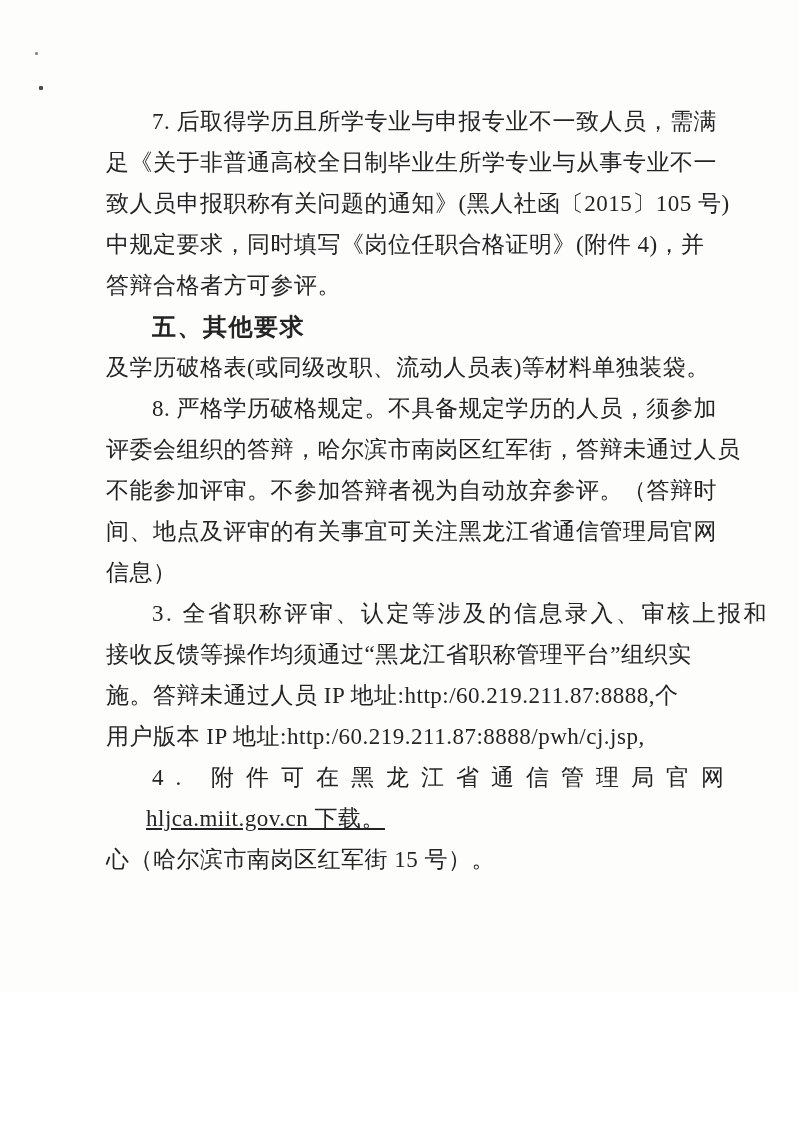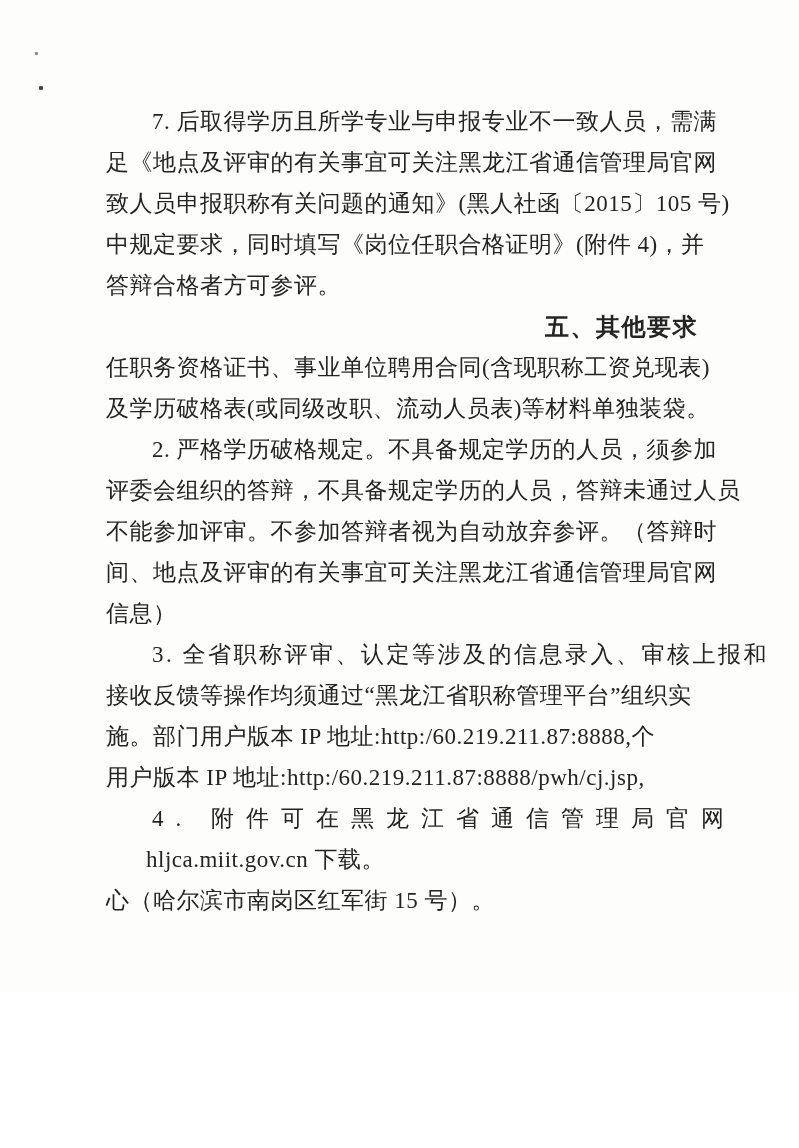--- a/index.html
+++ b/index.html
@@ -24,27 +24,26 @@
   }
   .line {
     height: 41px;
     line-height: 41px;
     font-size: 23px;
     letter-spacing: 0.5px;
     white-space: nowrap;
     overflow: visible;
   }
   .indent { padding-left: 46px; }
-  .indent-sm { padding-left: 40px; }
+  .indent-sm { padding-left: 40px; text-decoration: underline; }
   .heading {
     font-family: "Liberation Sans", "DejaVu Sans", sans-serif;
     font-weight: bold;
     font-size: 24px;
     letter-spacing: 1.5px;
-    text-align: right;
   }
   .spread { letter-spacing: 12px; text-align: center; }
   .wide { letter-spacing: 2.5px; }
   .pagenum {
     position: absolute;
     left: 620px;
     top: 1036px;
     font-size: 19px;
     letter-spacing: 3px;
     color: #333333;
@@ -70,45 +69,44 @@
 
 <div class="page">
 
   <span class="speck speck-1"></span>
   <span class="speck speck-2"></span>
 
   <div class="textblock">
 
     <div>
       <div class="line indent">7. 后取得学历且所学专业与申报专业不一致人员，需满</div>
-      <div class="line">足《地点及评审的有关事宜可关注黑龙江省通信管理局官网</div>
+      <div class="line">足《关于非普通高校全日制毕业生所学专业与从事专业不一</div>
       <div class="line">致人员申报职称有关问题的通知》(黑人社函〔2015〕105 号)</div>
       <div class="line">中规定要求，同时填写《岗位任职合格证明》(附件 4)，并</div>
       <div class="line">答辩合格者方可参评。</div>
     </div>
 
     <div class="line indent heading">五、其他要求</div>
 
     <div>
-      <div class="line">任职务资格证书、事业单位聘用合同(含现职称工资兑现表)</div>
       <div class="line">及学历破格表(或同级改职、流动人员表)等材料单独装袋。</div>
     </div>
 
     <div>
-      <div class="line indent">2. 严格学历破格规定。不具备规定学历的人员，须参加</div>
-      <div class="line">评委会组织的答辩，不具备规定学历的人员，答辩未通过人员</div>
+      <div class="line indent">8. 严格学历破格规定。不具备规定学历的人员，须参加</div>
+      <div class="line">评委会组织的答辩，哈尔滨市南岗区红军街，答辩未通过人员</div>
       <div class="line">不能参加评审。不参加答辩者视为自动放弃参评。（答辩时</div>
       <div class="line">间、地点及评审的有关事宜可关注黑龙江省通信管理局官网</div>
       <div class="line">信息）</div>
     </div>
 
     <div>
       <div class="line indent wide">3. 全省职称评审、认定等涉及的信息录入、审核上报和</div>
       <div class="line">接收反馈等操作均须通过“黑龙江省职称管理平台”组织实</div>
-      <div class="line">施。部门用户版本 IP 地址:http:/60.219.211.87:8888,个</div>
+      <div class="line">施。答辩未通过人员 IP 地址:http:/60.219.211.87:8888,个</div>
       <div class="line">用户版本 IP 地址:http:/60.219.211.87:8888/pwh/cj.jsp,</div>
     </div>
 
     <div>
       <div class="line indent spread">4. 附件可在黑龙江省通信管理局官网</div>
       <div class="line indent-sm">hljca.miit.gov.cn 下载。</div>
     </div>
 
     <div>
       <div class="line">心（哈尔滨市南岗区红军街 15 号）。</div>

